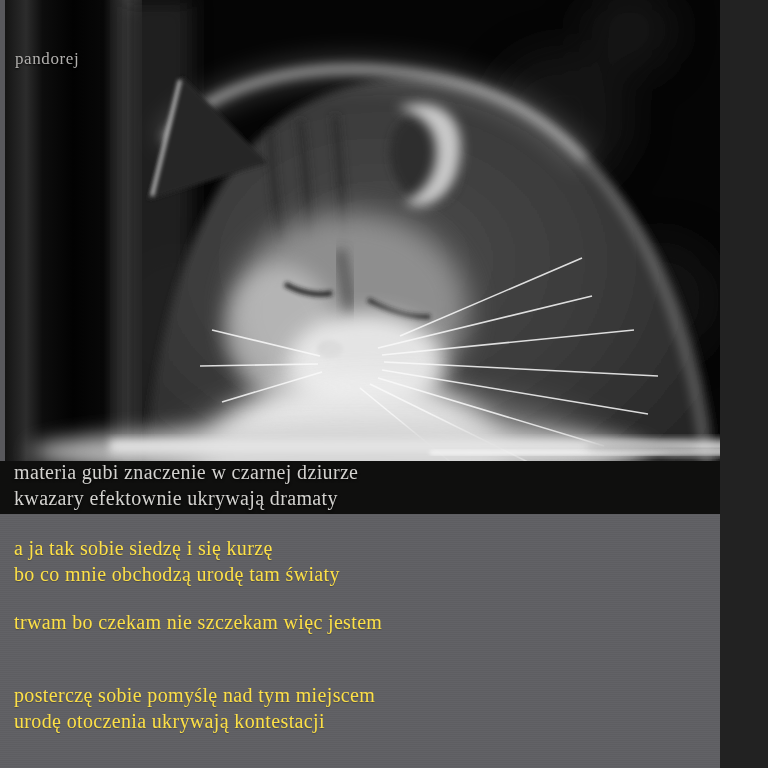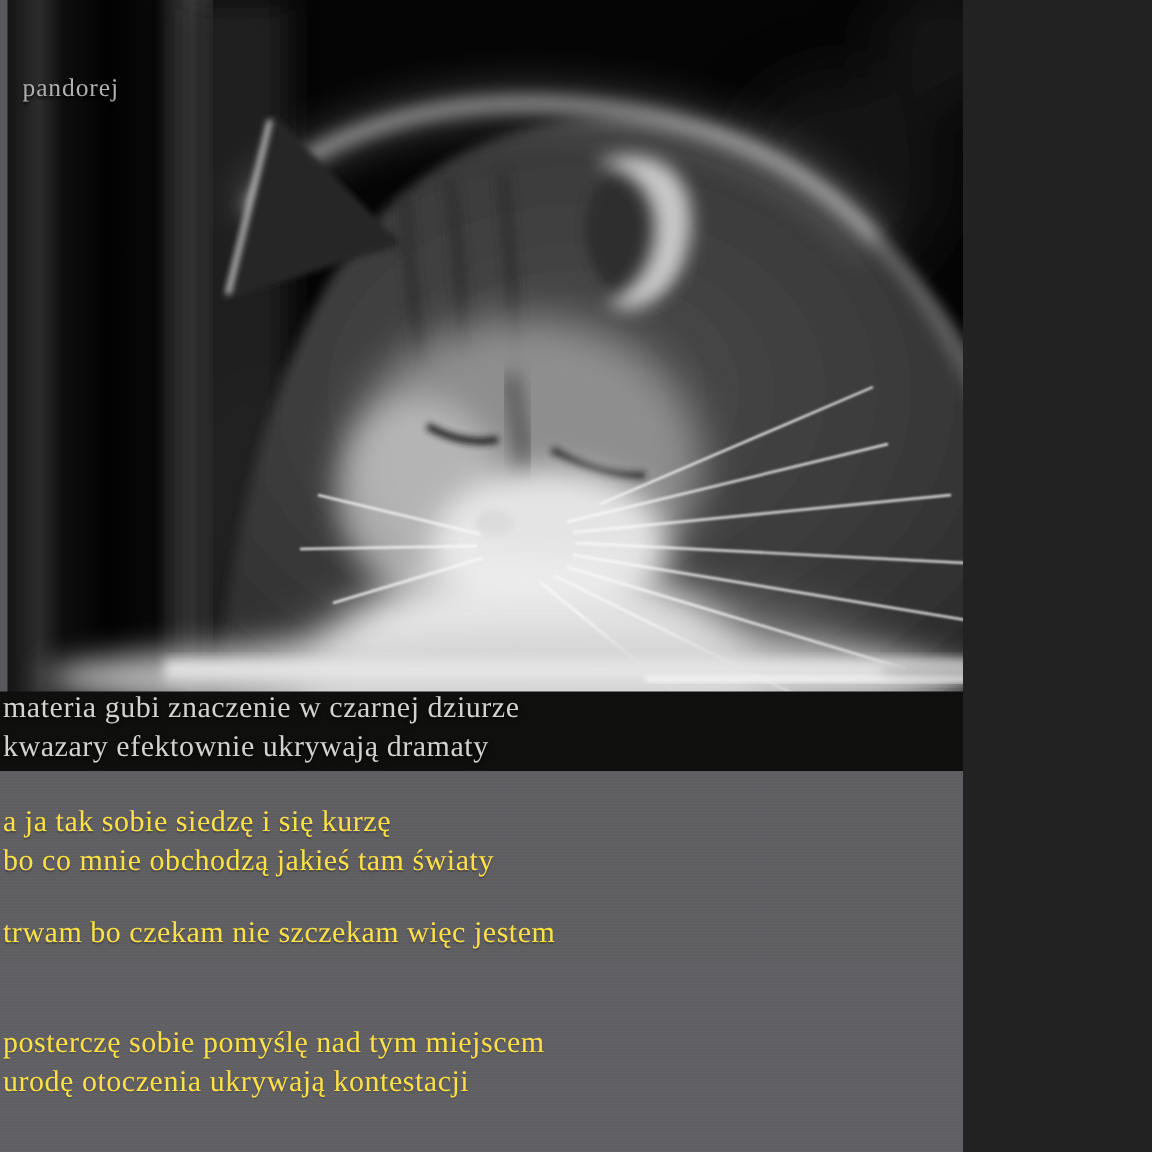--- a/index.html
+++ b/index.html
@@ -1,35 +1,35 @@
 <!DOCTYPE html>
 <html><head>
 <meta charset="utf-8">
 <style>
   html,body{margin:0;padding:0;background:#222;}
   .stage{
-    position:relative;width:642px;height:768px;overflow:hidden;
+    position:relative;width:720px;height:768px;overflow:hidden;
     background:#5f5f63;
     font-family:"Liberation Serif","DejaVu Serif",serif;
   }
   .photo{
     position:absolute;left:0;top:0;width:768px;height:514px;background:#060606;
   }
   .photo svg{display:block;width:768px;height:514px;}
   .footer{
     position:absolute;left:0;top:514px;width:768px;height:254px;
     background:#5f5f63;
     background-image:repeating-linear-gradient(0deg, rgba(255,255,255,.02) 0 1px, rgba(0,0,0,.015) 1px 2px);
   }
   .username{
     position:absolute;left:15px;top:49px;
     font-size:17px;letter-spacing:.6px;color:#b2b0ae;
     text-shadow:0 1px 2px rgba(0,0,0,.9);
   }
-  .stanza{position:absolute;left:2px;}
+  .stanza{position:absolute;left:14px;}
   .poem-line{
     font-size:20px;line-height:26px;letter-spacing:.35px;
     color:#d8d7d4;white-space:nowrap;
   }
   .on-photo .poem-line{color:#d3d2cf;text-shadow:0 1px 3px rgba(0,0,0,.85);}
   .on-gray .poem-line{color:#fde047;text-shadow:0 1px 1px rgba(0,0,0,.25);}
   .stanza-0{top:459px;}
   .stanza-1{top:535px;}
   .stanza-2{top:609px;}
   .stanza-3{top:682px;}
@@ -155,21 +155,21 @@
 
   <div class="username">pandorej</div>
 
   <div class="stanza stanza-0 on-photo">
     <div class="poem-line">materia gubi znaczenie w czarnej dziurze</div>
     <div class="poem-line">kwazary efektownie ukrywają dramaty</div>
   </div>
 
   <div class="stanza stanza-1 on-gray">
     <div class="poem-line">a ja tak sobie siedzę i się kurzę</div>
-    <div class="poem-line">bo co mnie obchodzą jakieś tam światy</div>
+    <div class="poem-line">bo co mnie obchodzą urodę tam światy</div>
   </div>
 
   <div class="stanza stanza-2 on-gray">
     <div class="poem-line">trwam bo czekam nie szczekam więc jestem</div>
   </div>
 
   <div class="stanza stanza-3 on-gray">
     <div class="poem-line">posterczę sobie pomyślę nad tym miejscem</div>
     <div class="poem-line">urodę otoczenia ukrywają kontestacji</div>
   </div>

